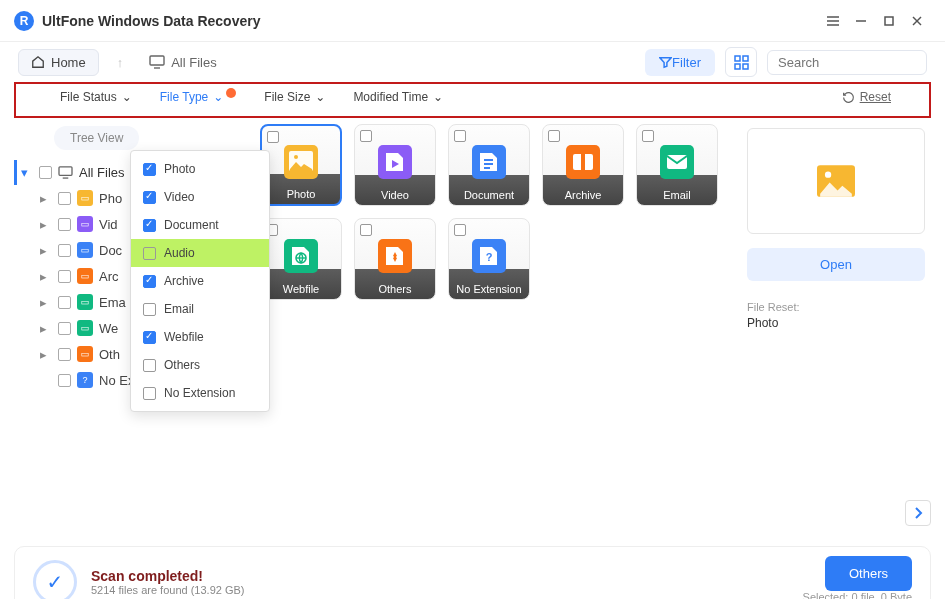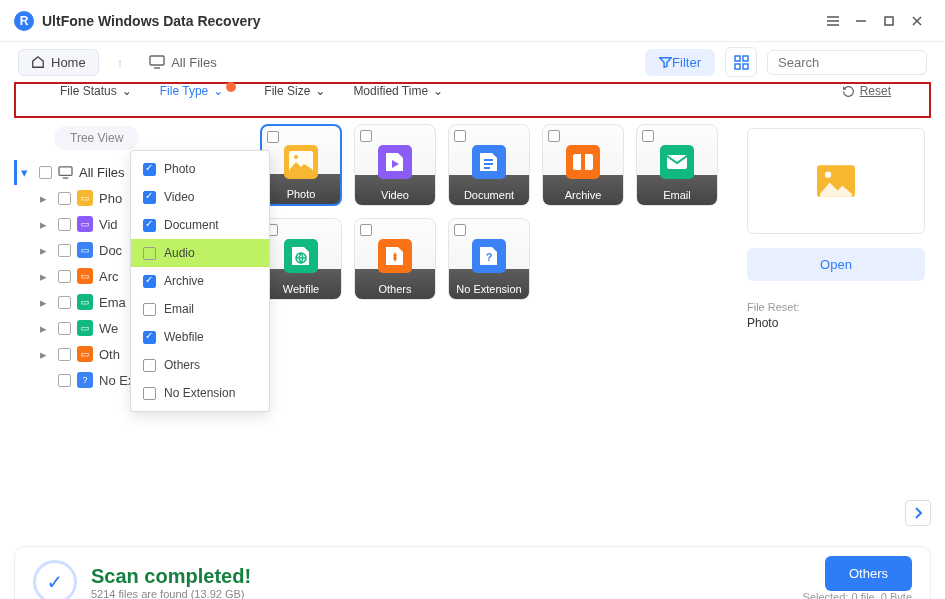--- a/index.html
+++ b/index.html
@@ -11,21 +11,21 @@
 .tbtn { width: 28px; height: 28px; display: flex; align-items: center; justify-content: center; color: #555; cursor: pointer; }
 .toolbar { display: flex; align-items: center; height: 40px; padding: 0 18px; gap: 10px; }
 .homebtn { display: flex; align-items: center; gap: 6px; background: #f4f6fb; border: 1px solid #e2e6ee; border-radius: 6px; padding: 5px 12px; cursor: pointer; color: #444; }
 .upbtn { color: #bbb; padding: 0 8px; }
 .crumb { display: flex; align-items: center; gap: 6px; color: #666; padding: 4px 8px; }
 .toolbar .sp { flex: 1; }
 .filterbtn { display: flex; align-items: center; gap: 0; background: #e8f0ff; color: #2e7cf6; border-radius: 6px; padding: 6px 14px; cursor: pointer; font-weight: 500; }
 .gridbtn { width: 32px; height: 30px; display: flex; align-items: center; justify-content: center; border: 1px solid #e2e6ee; border-radius: 6px; color: #2e7cf6; cursor: pointer; }
 .search { display: flex; align-items: center; border: 1px solid #e2e6ee; border-radius: 6px; padding: 4px 10px; width: 160px; color: #999; }
 .search input { border: none; outline: none; flex: 1; font-size: 13px; color: #555; background: transparent; }
-.filterbar { display: flex; align-items: flex-start; height: 36px; padding: 0 30px; border: 2px solid #c21a1a; margin: 0 14px; position: relative; }
+.filterbar { display: flex; align-items: flex-end; height: 36px; padding: 12px 30px; border: 2px solid #c21a1a; margin: 0 14px; position: relative; }
 .fitem { display: flex; align-items: center; gap: 5px; padding: 0 14px; color: #444; cursor: pointer; font-size: 12px; }
 .fitem.active { color: #2e7cf6; }
 .badge { width: 10px; height: 10px; border-radius: 50%; background: #ff6b35; display: inline-block; margin-left: -2px; position: relative; top: -4px; }
 .filterbar .sp { flex: 1; }
 .resetbtn { display: flex; align-items: center; gap: 5px; color: #666; cursor: pointer; margin-right: 8px; font-size: 12px; text-decoration: underline; }
 .main { display: flex; height: 420px; padding: 2px 14px 0 14px; position: relative; }
 .sidebar { width: 238px; flex-shrink: 0; position: relative; }
 .treeview { background: #f4f6fb; border-radius: 14px; padding: 5px 16px; color: #888; font-size: 12px; margin: 6px 0 10px 40px; display: inline-block; }
 .treeroot { display: flex; align-items: center; gap: 6px; padding: 5px 4px; font-size: 13px; border-left: 3px solid #2e7cf6; }
 .treerow { display: flex; align-items: center; gap: 6px; padding: 5px 4px 5px 26px; font-size: 13px; color: #444; }
@@ -46,21 +46,21 @@
 .card .icon { width: 34px; height: 34px; border-radius: 5px; display: flex; align-items: center; justify-content: center; margin-bottom: 6px; }
 .card .lbl { position: absolute; bottom: 4px; color: #fff; font-size: 11px; width: 100%; text-align: center; }
 .preview { width: 190px; flex-shrink: 0; padding: 8px 6px; }
 .pbox { border: 1px solid #e5e5e5; border-radius: 6px; height: 106px; display: flex; align-items: center; justify-content: center; margin-bottom: 14px; }
 .openbtn { display: block; width: 100%; background: #e8f0ff; color: #2e7cf6; border: none; border-radius: 6px; padding: 9px; font-size: 13px; cursor: pointer; margin-bottom: 20px; }
 .plabel { font-size: 11px; color: #999; margin-bottom: 3px; }
 .pvalue { font-size: 12px; color: #333; }
 .nextbtn { position: absolute; right: 14px; bottom: 12px; width: 26px; height: 26px; border: 1px solid #ddd; border-radius: 4px; display: flex; align-items: center; justify-content: center; color: #2e7cf6; cursor: pointer; background: #fff; }
 .footer { display: flex; align-items: center; height: 72px; border: 1px solid #eee; border-radius: 10px; margin: 8px 14px; padding: 0 18px; }
 .scanicon { width: 44px; height: 44px; border: 3px solid #cfe0ff; border-radius: 50%; display: flex; align-items: center; justify-content: center; color: #2e7cf6; font-size: 20px; margin-right: 14px; }
-.scantxt .h { font-weight: 600; font-size: 20px; color: #15803d; }
+.scantxt .h { font-weight: 600; font-size: 14px; color: #7f1d1d; }
 .scantxt .s { font-size: 11px; color: #888; }
 .footer .sp { flex: 1; }
 .recover { background: #2e7cf6; color: #fff; border: none; border-radius: 6px; padding: 10px 24px; font-size: 13px; cursor: pointer; }
 .selinfo { font-size: 11px; color: #999; margin-left: 14px; align-self: flex-end; padding-bottom: 6px; }
 svg { display: block; }
 </style>
 </head>
 <body>
 
 <div class="titlebar">

